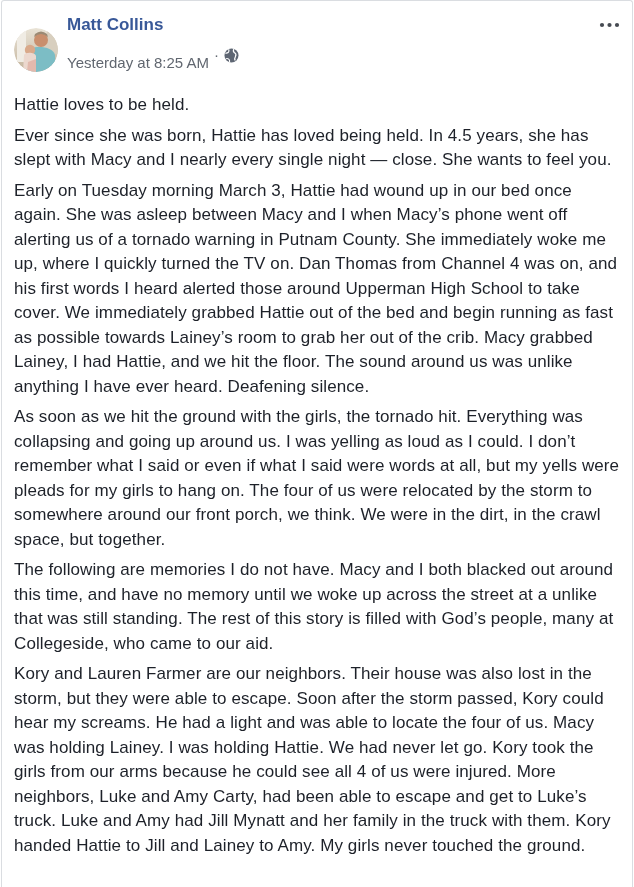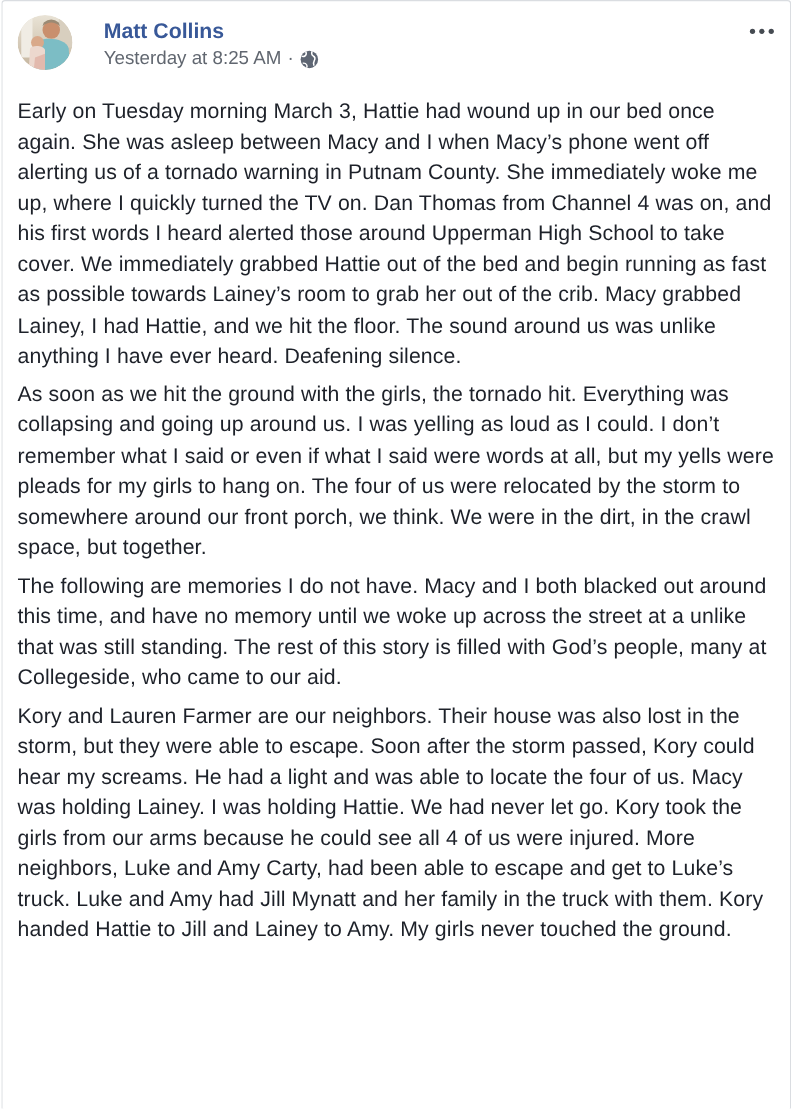--- a/index.html
+++ b/index.html
@@ -20,21 +20,20 @@
     border-left: 1px solid #dadde1;
     border-right: 1px solid #dadde1;
     border-top: 1px solid #dadde1;
     border-radius: 3px 3px 0 0;
   }
   .post-header {
     position: relative;
     display: flex;
     align-items: flex-end;
     padding: 11px 12px 0 12px;
-    gap: 16px;
   }
   .avatar {
     width: 44px;
     height: 44px;
     border-radius: 50%;
     overflow: hidden;
     flex: none;
     cursor: pointer;
   }
   .avatar svg { display: block; }
@@ -55,20 +54,21 @@
     display: flex;
     align-items: center;
     font-size: 15px;
     line-height: 19px;
     color: #616770;
   }
   .timestamp {
     color: #616770;
     text-decoration: none;
     cursor: pointer;
+    margin-top: 16px;
   }
   .meta-separator {
     margin: 0 5px 0 5px;
     color: #616770;
   }
   .privacy-icon { display: inline-flex; margin-top: 1px; }
   .more-button {
     position: absolute;
     top: 14px;
     right: 12px;
@@ -145,19 +145,21 @@
       <svg width="21" height="6" viewBox="0 0 21 6">
         <circle cx="3" cy="3" r="2.1" fill="#464b52"></circle>
         <circle cx="10.5" cy="3" r="2.1" fill="#464b52"></circle>
         <circle cx="18" cy="3" r="2.1" fill="#464b52"></circle>
       </svg>
     </button>
 
   </div>
 
   <div class="post-body">
+    <p>Hattie loves to be held.</p>
+    <p>Ever since she was born, Hattie has loved being held. In 4.5 years, she has slept with Macy and I nearly every single night — close. She wants to feel you.</p>
     <p>Early on Tuesday morning March 3, Hattie had wound up in our bed once again. She was asleep between Macy and I when Macy’s phone went off alerting us of a tornado warning in Putnam County. She immediately woke me up, where I quickly turned the TV on. Dan Thomas from Channel 4 was on, and his first words I heard alerted those around Upperman High School to take cover. We immediately grabbed Hattie out of the bed and begin running as fast as possible towards Lainey’s room to grab her out of the crib. Macy grabbed Lainey, I had Hattie, and we hit the floor. The sound around us was unlike anything I have ever heard. Deafening silence.</p>
     <p>As soon as we hit the ground with the girls, the tornado hit. Everything was collapsing and going up around us. I was yelling as loud as I could. I don’t remember what I said or even if what I said were words at all, but my yells were pleads for my girls to hang on. The four of us were relocated by the storm to somewhere around our front porch, we think. We were in the dirt, in the crawl space, but together.</p>
     <p>The following are memories I do not have. Macy and I both blacked out around this time, and have no memory until we woke up across the street at a unlike that was still standing. The rest of this story is filled with God’s people, many at Collegeside, who came to our aid.</p>
     <p>Kory and Lauren Farmer are our neighbors. Their house was also lost in the storm, but they were able to escape. Soon after the storm passed, Kory could hear my screams. He had a light and was able to locate the four of us. Macy was holding Lainey. I was holding Hattie. We had never let go. Kory took the girls from our arms because he could see all 4 of us were injured. More neighbors, Luke and Amy Carty, had been able to escape and get to Luke’s truck. Luke and Amy had Jill Mynatt and her family in the truck with them. Kory handed Hattie to Jill and Lainey to Amy. My girls never touched the ground.</p>
   </div>
 
 </div>
 
 </body></html>

